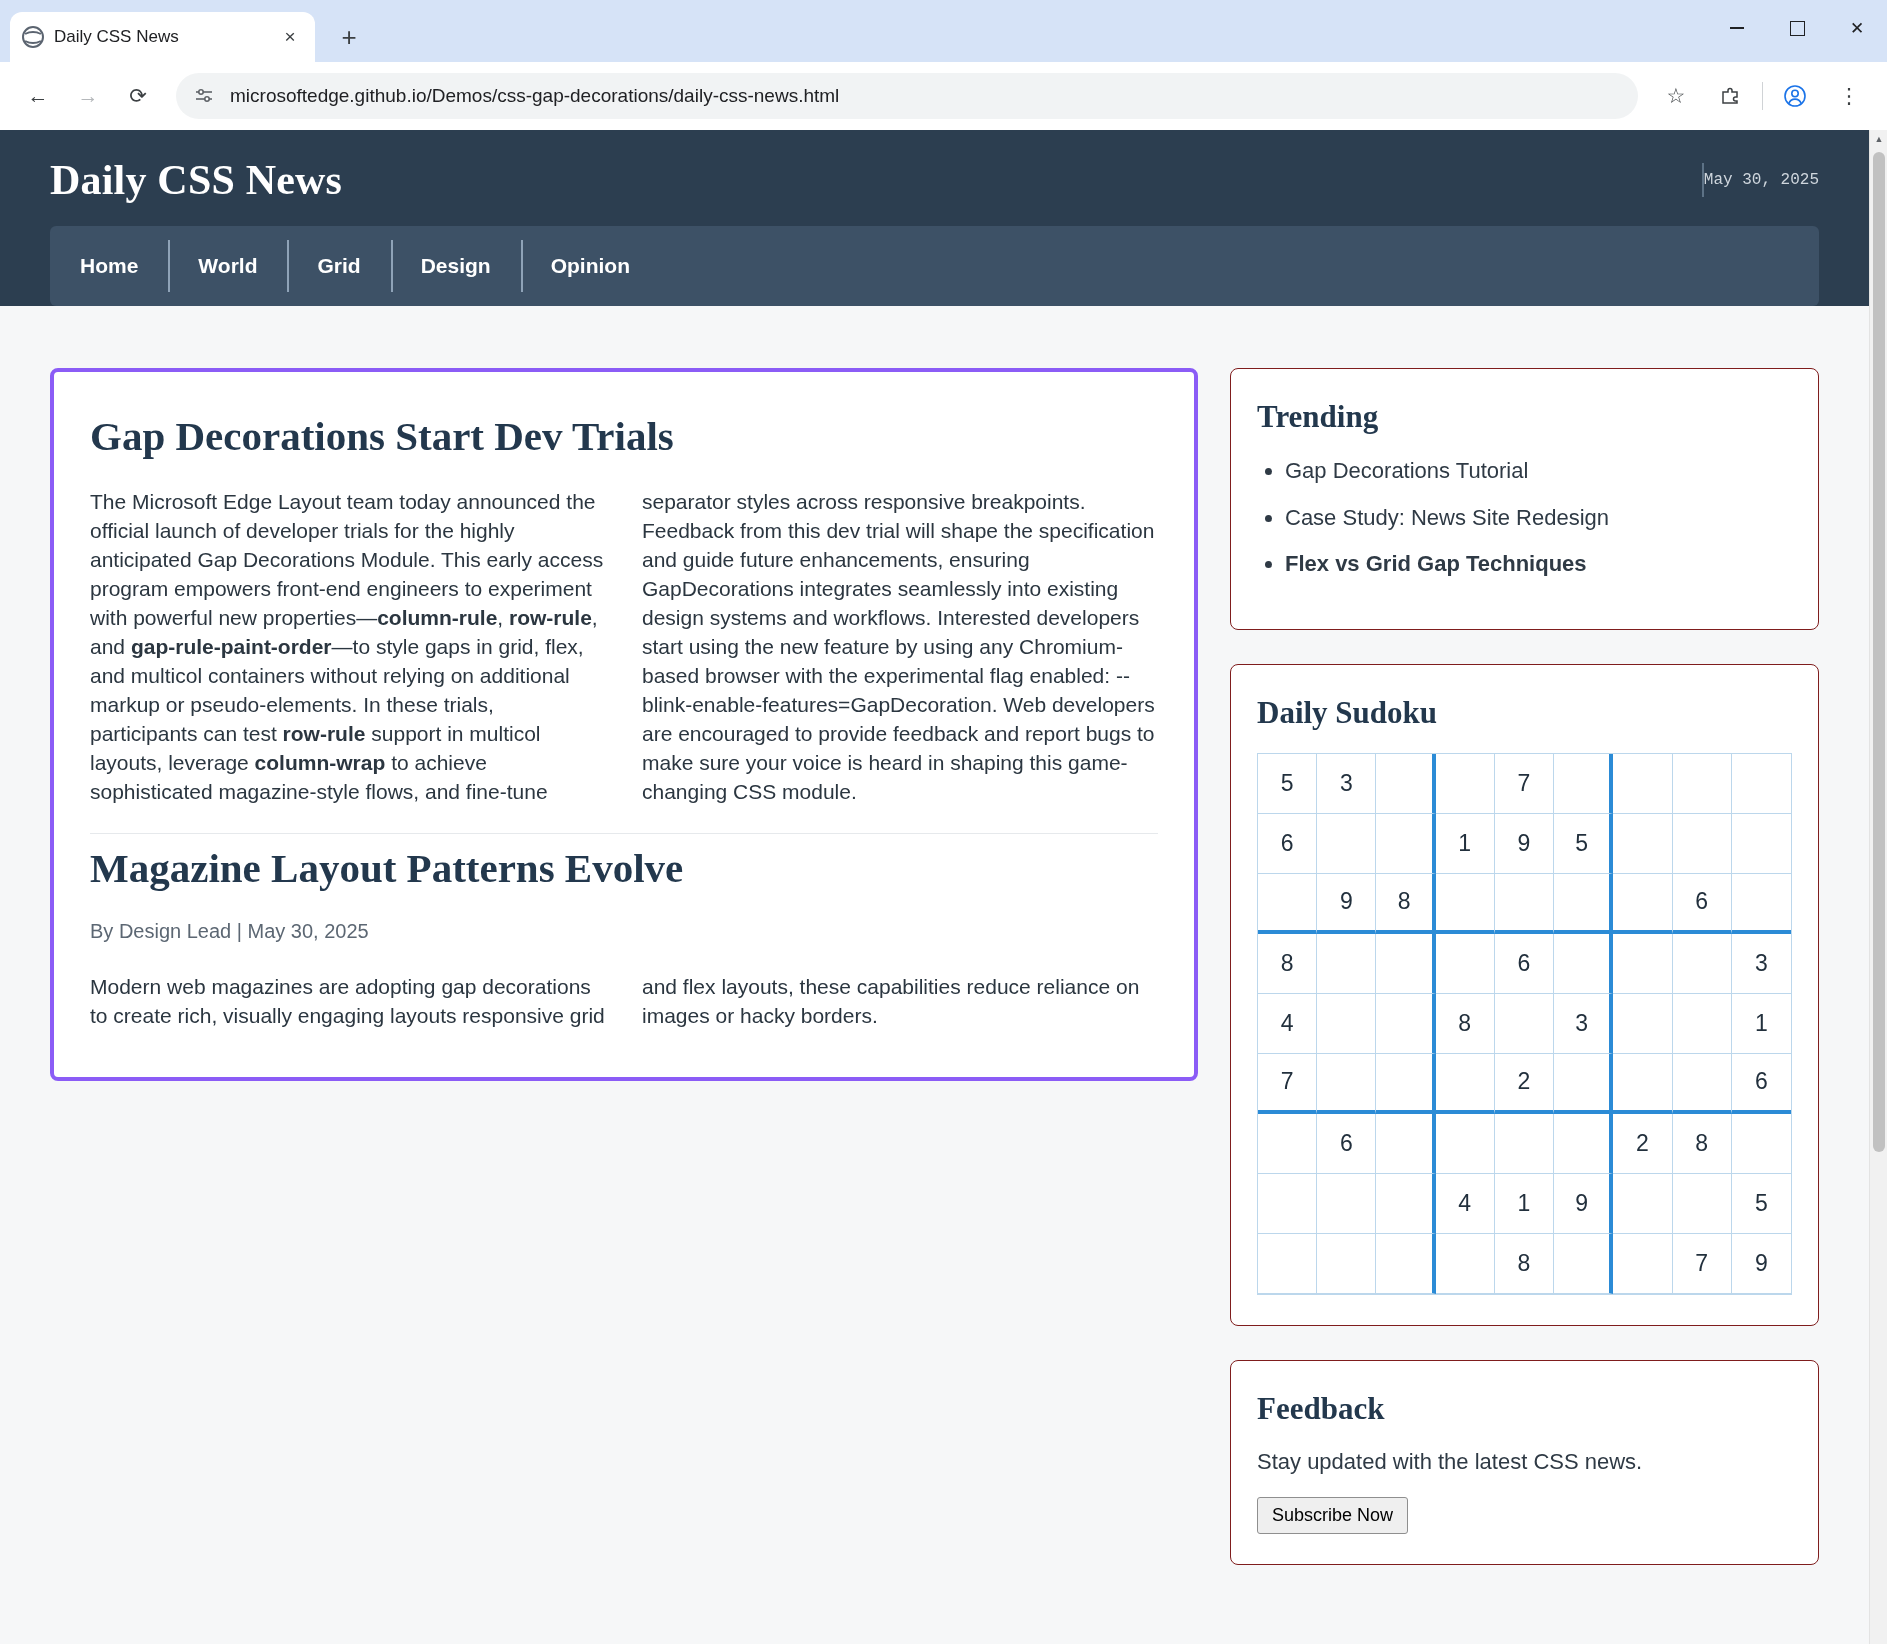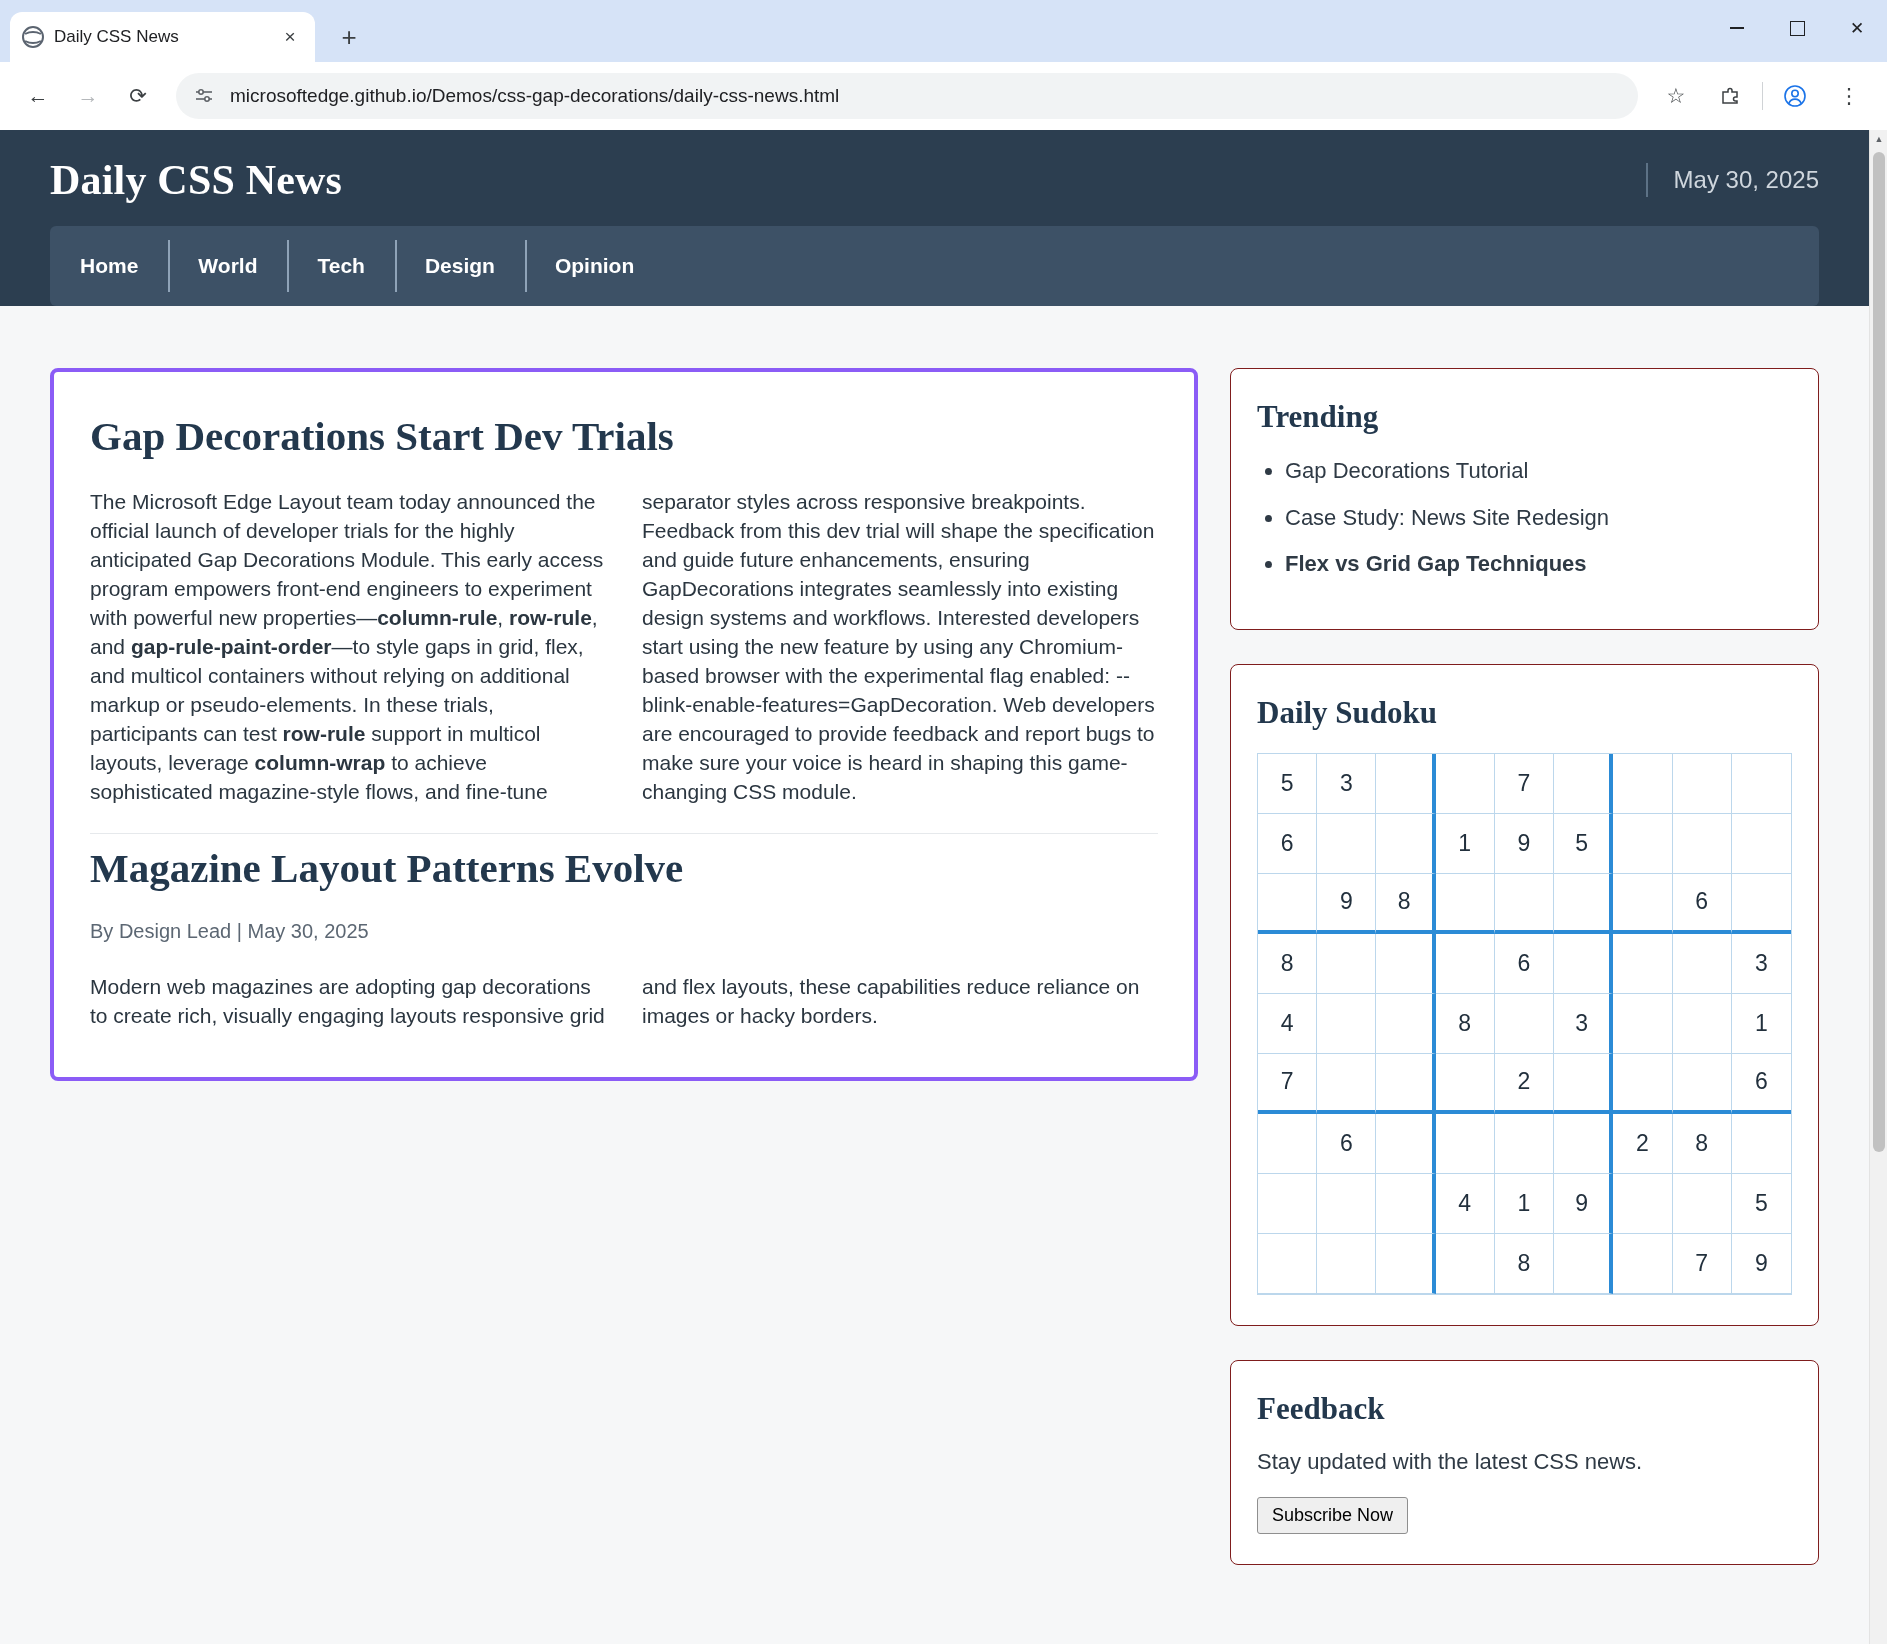--- a/index.html
+++ b/index.html
@@ -162,26 +162,26 @@
     padding-bottom: 22px;
   }
   .site-title {
     font-family: "Liberation Serif", serif;
     font-weight: bold;
     font-size: 42px;
     color: #ffffff;
     letter-spacing: 0.2px;
   }
   .site-date {
-    font-size: 24px;
+    font-size: 16px;
     color: #cfd6dd;
-    padding-left: 26px;
     border-left: 2px solid #5d7governor;
     border-left: 2px solid #5d7286;
     line-height: 34px;
+    font-family: Liberation Mono, monospace;
   }
   .nav {
     background: #3d5166;
     border-radius: 6px;
     display: flex;
     align-items: stretch;
     margin-bottom: 28px;
     height: 80px;
     overflow: hidden;
   }
@@ -359,21 +359,21 @@
     <div class="page">
 
       <div class="site-header">
         <div class="masthead">
           <div class="site-title">Daily CSS News</div>
           <div class="site-date">May 30, 2025</div>
         </div>
         <div class="nav">
           <div class="nav-item">Home</div>
           <div class="nav-item">World</div>
-          <div class="nav-item">Tech</div>
+          <div class="nav-item">Grid</div>
           <div class="nav-item">Design</div>
           <div class="nav-item">Opinion</div>
         </div>
       </div>
 
       <div class="content">
 
         <div class="main-col">
 
           <div class="article">

